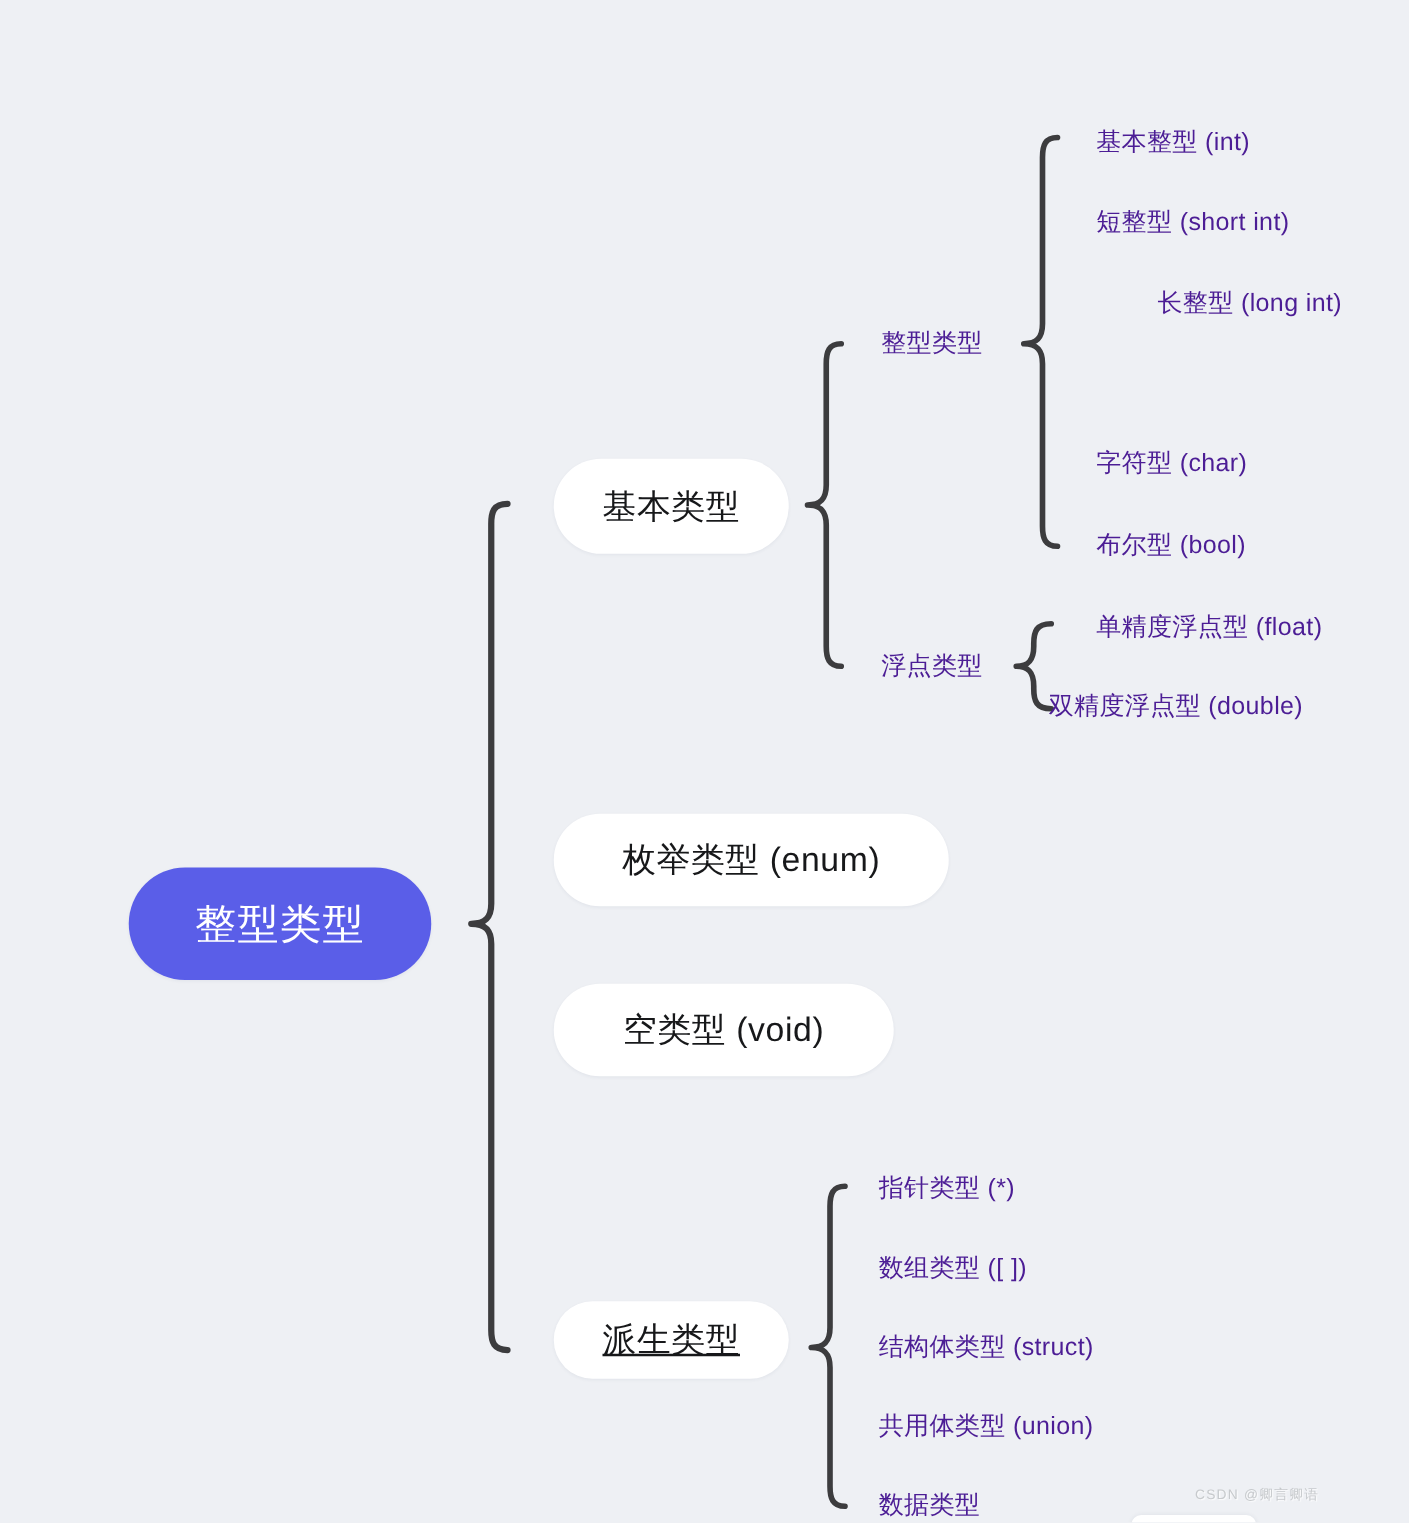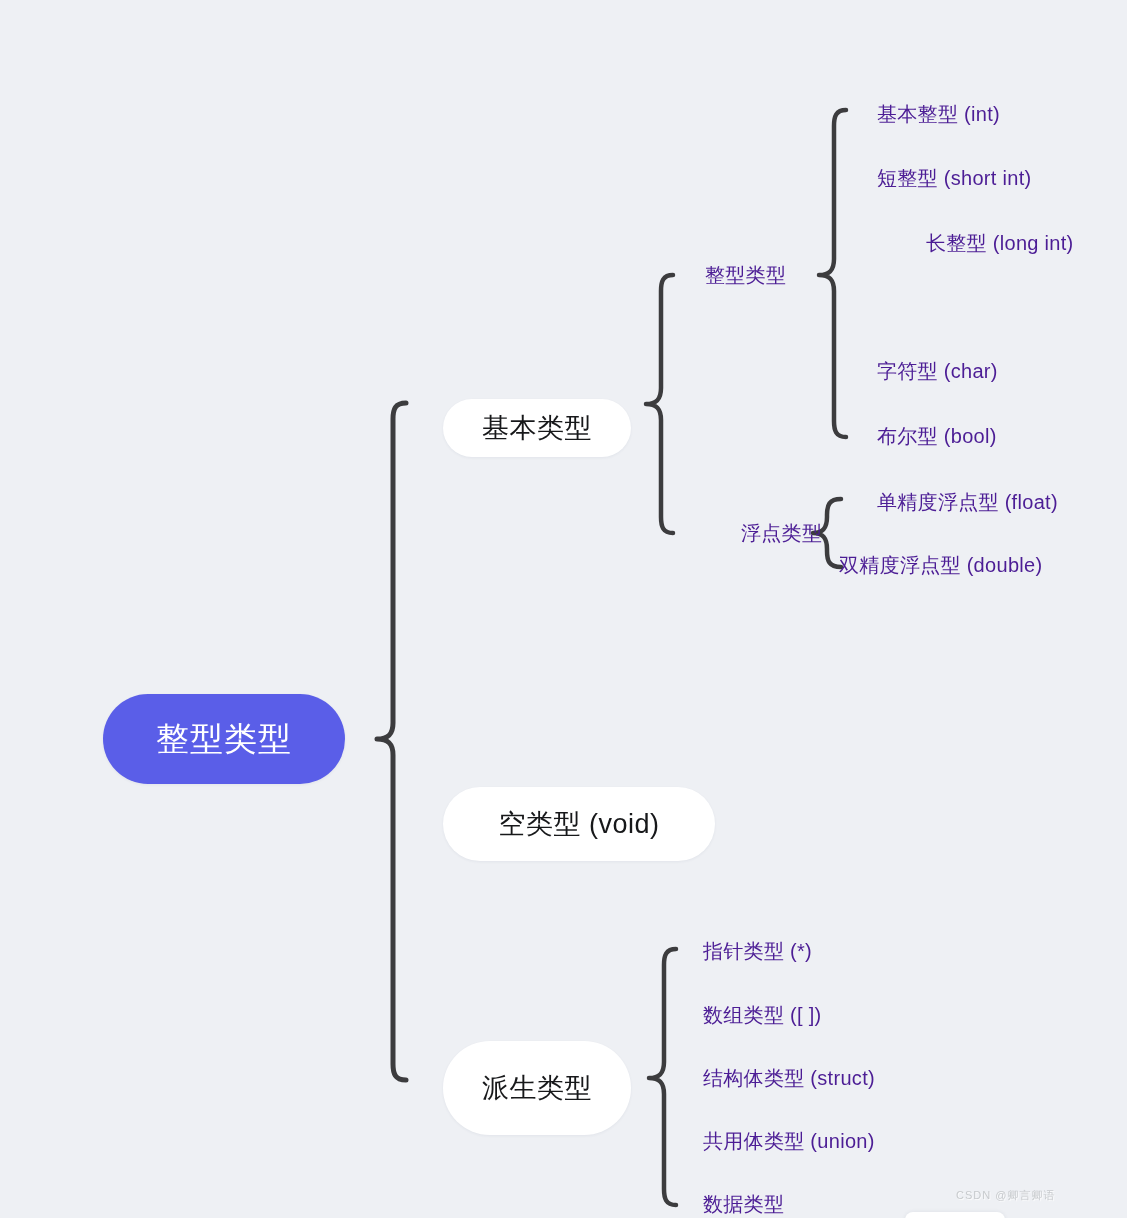--- a/index.html
+++ b/index.html
@@ -74,30 +74,31 @@
   <svg id="braces" width="1127" height="1218" viewBox="0 0 1127 1218">
       <path d="M 406 403 C 395 403, 393 409.4, 393 419 L 393 723 C 393 734.2, 388.2 739, 377 739 C 388.2 739, 393 743.8, 393 755 L 393 1064 C 393 1073.6, 395 1080, 406 1080" fill="none" stroke="#3c3c3e" stroke-width="5" stroke-linecap="round" stroke-linejoin="round"></path>
       <path d="M 673 275 C 663 275, 661 281.4, 661 291 L 661 388 C 661 399.2, 656.5 404, 646 404 C 656.5 404, 661 408.8, 661 420 L 661 517 C 661 526.6, 663 533, 673 533" fill="none" stroke="#3c3c3e" stroke-width="4.5" stroke-linecap="round" stroke-linejoin="round"></path>
       <path d="M 846 110 C 836 110, 834 116.4, 834 126 L 834 259 C 834 270.2, 829.5 275, 819 275 C 829.5 275, 834 279.8, 834 291 L 834 421 C 834 430.6, 836 437, 846 437" fill="none" stroke="#3c3c3e" stroke-width="4.5" stroke-linecap="round" stroke-linejoin="round"></path>
       <path d="M 841 499 C 829 499, 827 505.4, 827 515 L 827 517 C 827 528.2, 822.8 533, 813 533 C 822.8 533, 827 537.8, 827 549 L 827 551 C 827 560.6, 829 567, 841 567" fill="none" stroke="#3c3c3e" stroke-width="4.5" stroke-linecap="round" stroke-linejoin="round"></path>
       <path d="M 676 949 C 666 949, 664 955.4, 664 965 L 664 1062 C 664 1073.2, 659.5 1078, 649 1078 C 659.5 1078, 664 1082.8, 664 1094 L 664 1189 C 664 1198.6, 666 1205, 676 1205" fill="none" stroke="#3c3c3e" stroke-width="4.5" stroke-linecap="round" stroke-linejoin="round"></path>
     </svg>
 
   <div class="pill root" style="left: 103px; top: 694px; width: 242px; height: 90px; background: rgb(90, 94, 232); color: rgb(255, 255, 255);">整型类型</div>
 
-  <div class="pill" style="left:443px; top:367px; width:188px; height:58px;margin-top:32px;">基本类型</div>
+  <div class="pill" style="left:443px; top:367px; width:188px; height:76px;">基本类型</div>
 
+  <div class="pill" style="left:443px; top:651px; width:316px; height:74px;">枚举类型 (enum)</div>
 
   <div class="pill" style="left:443px; top:787px; width:272px; height:74px;">空类型 (void)</div>
 
-  <div class="pill" style="left:443px; top:1041px; width:188px; height:94px;">派生类型</div>
+  <div class="pill" style="left:443px; top:1041px; width:188px; height:62px;text-decoration:underline;">派生类型</div>
 
   <div class="leaf" style="left:705px; top:261px;">整型类型</div>
 
-  <div class="leaf" style="left:705px; top:519px;margin-left:36px;">浮点类型</div>
+  <div class="leaf" style="left:705px; top:519px;">浮点类型</div>
 
   <div class="leaf" style="left:877px; top:100px;">基本整型 (int)</div>
   <div class="leaf" style="left:877px; top:164px;">短整型 (short int)</div>
   <div class="leaf" style="left:926px; top:229px;">长整型 (long int)</div>
   <div class="leaf" style="left:877px; top:357px;">字符型 (char)</div>
   <div class="leaf" style="left:877px; top:422px;">布尔型 (bool)</div>
 
   <div class="leaf" style="left:877px; top:488px;">单精度浮点型 (float)</div>
   <div class="leaf" style="left:839px; top:551px;">双精度浮点型 (double)</div>
 

